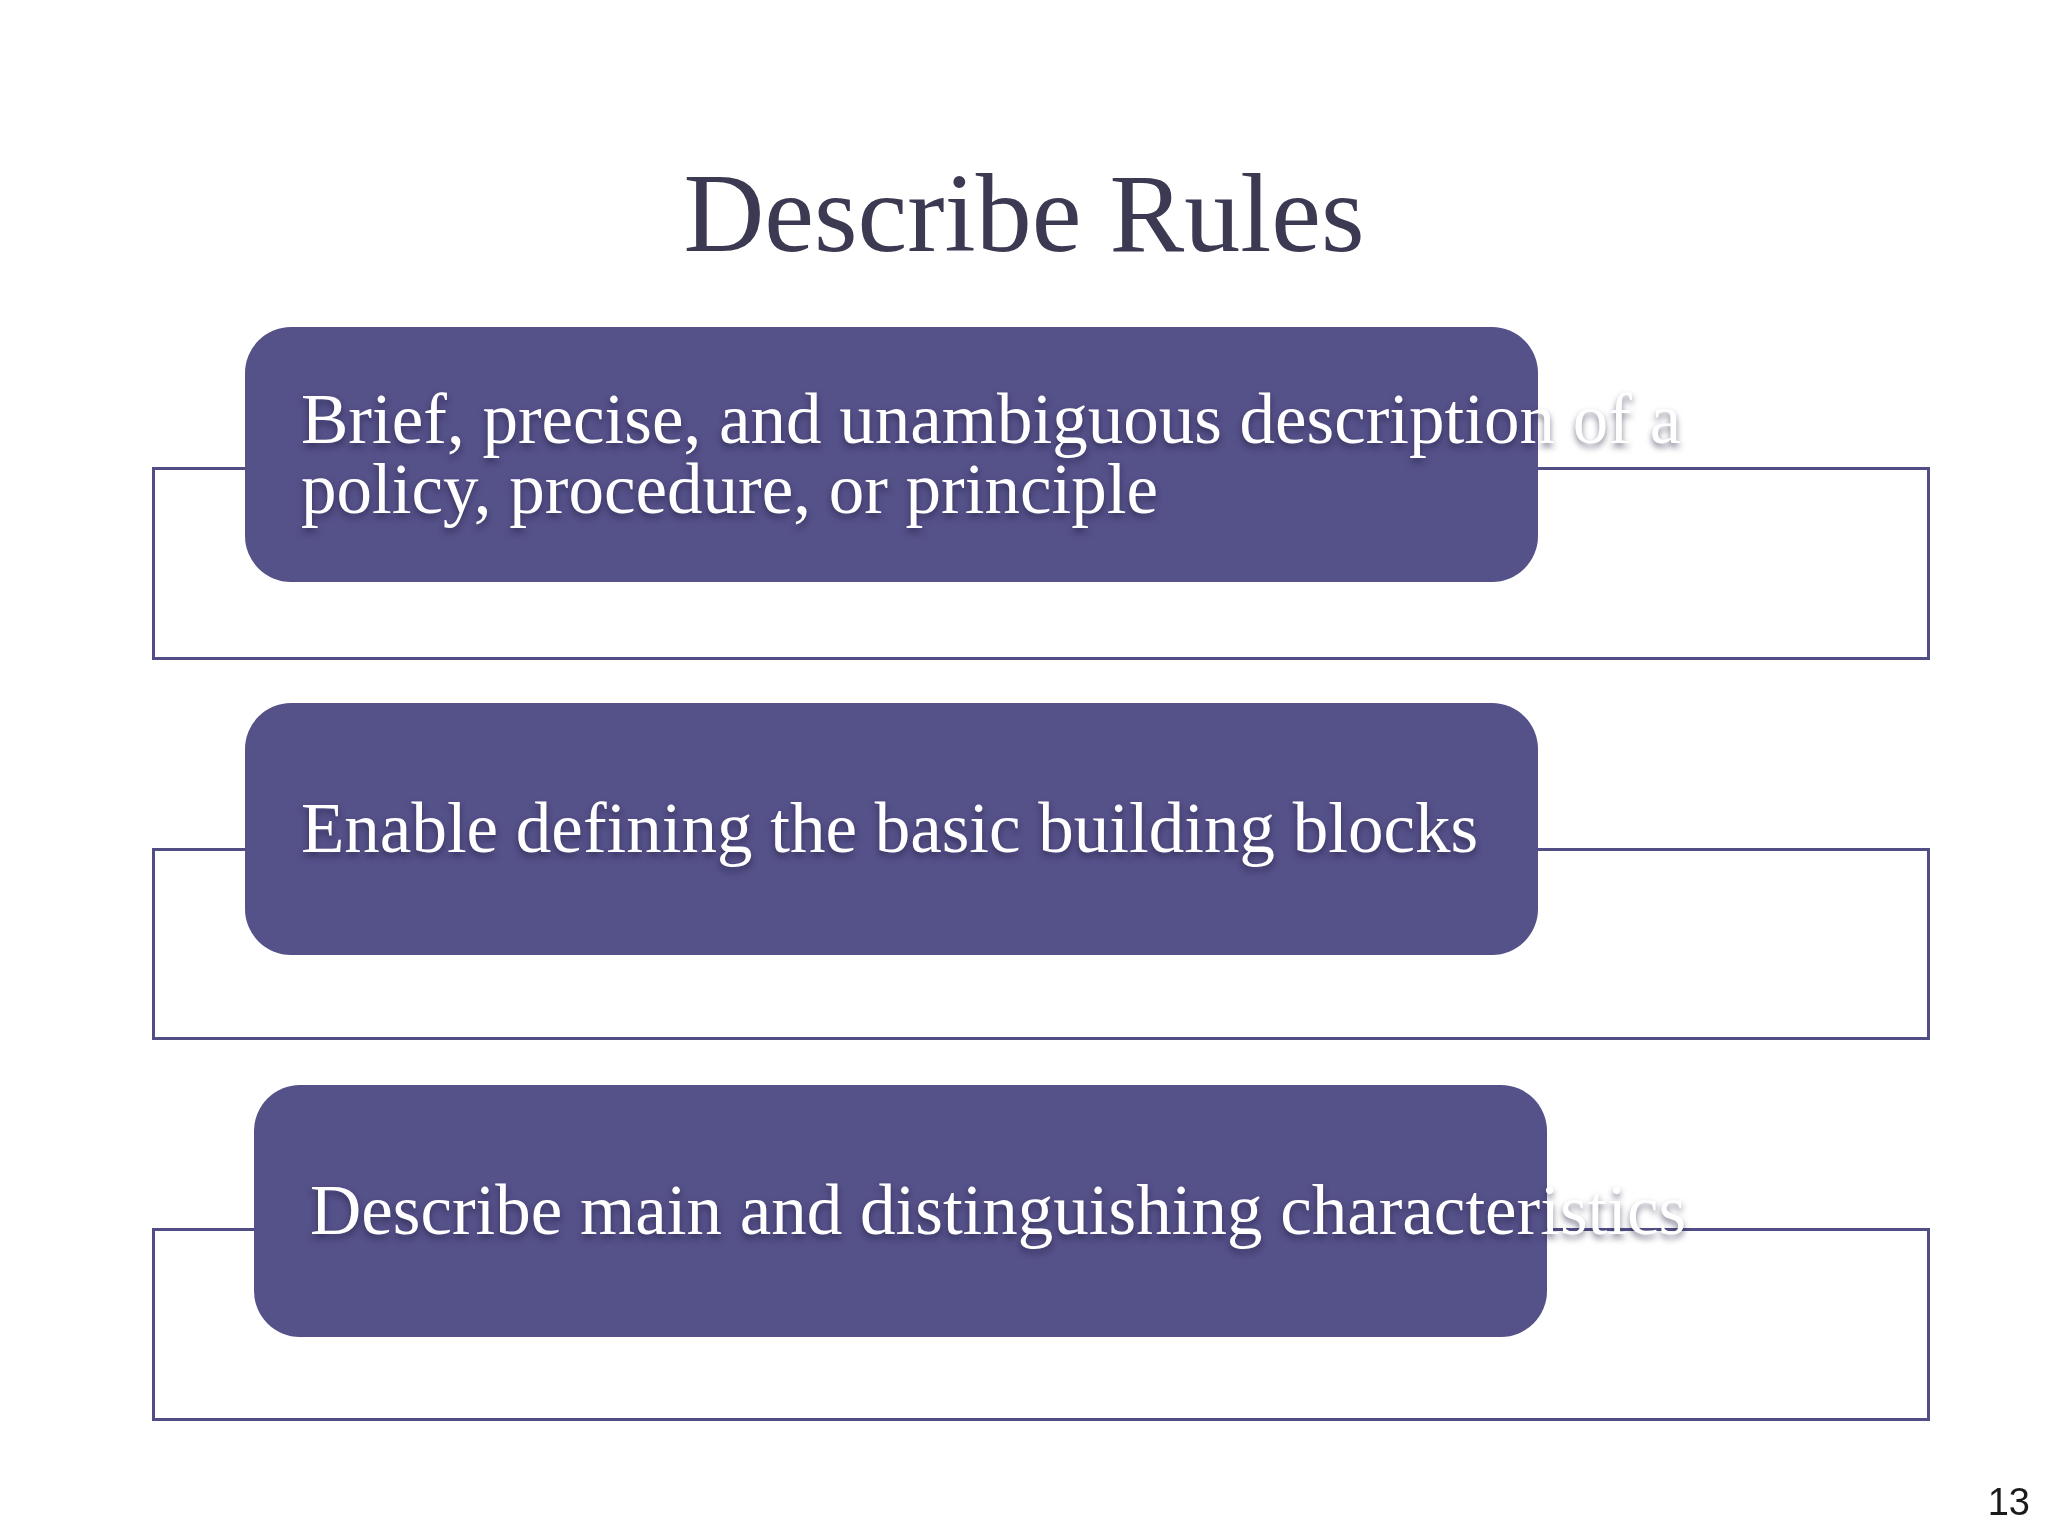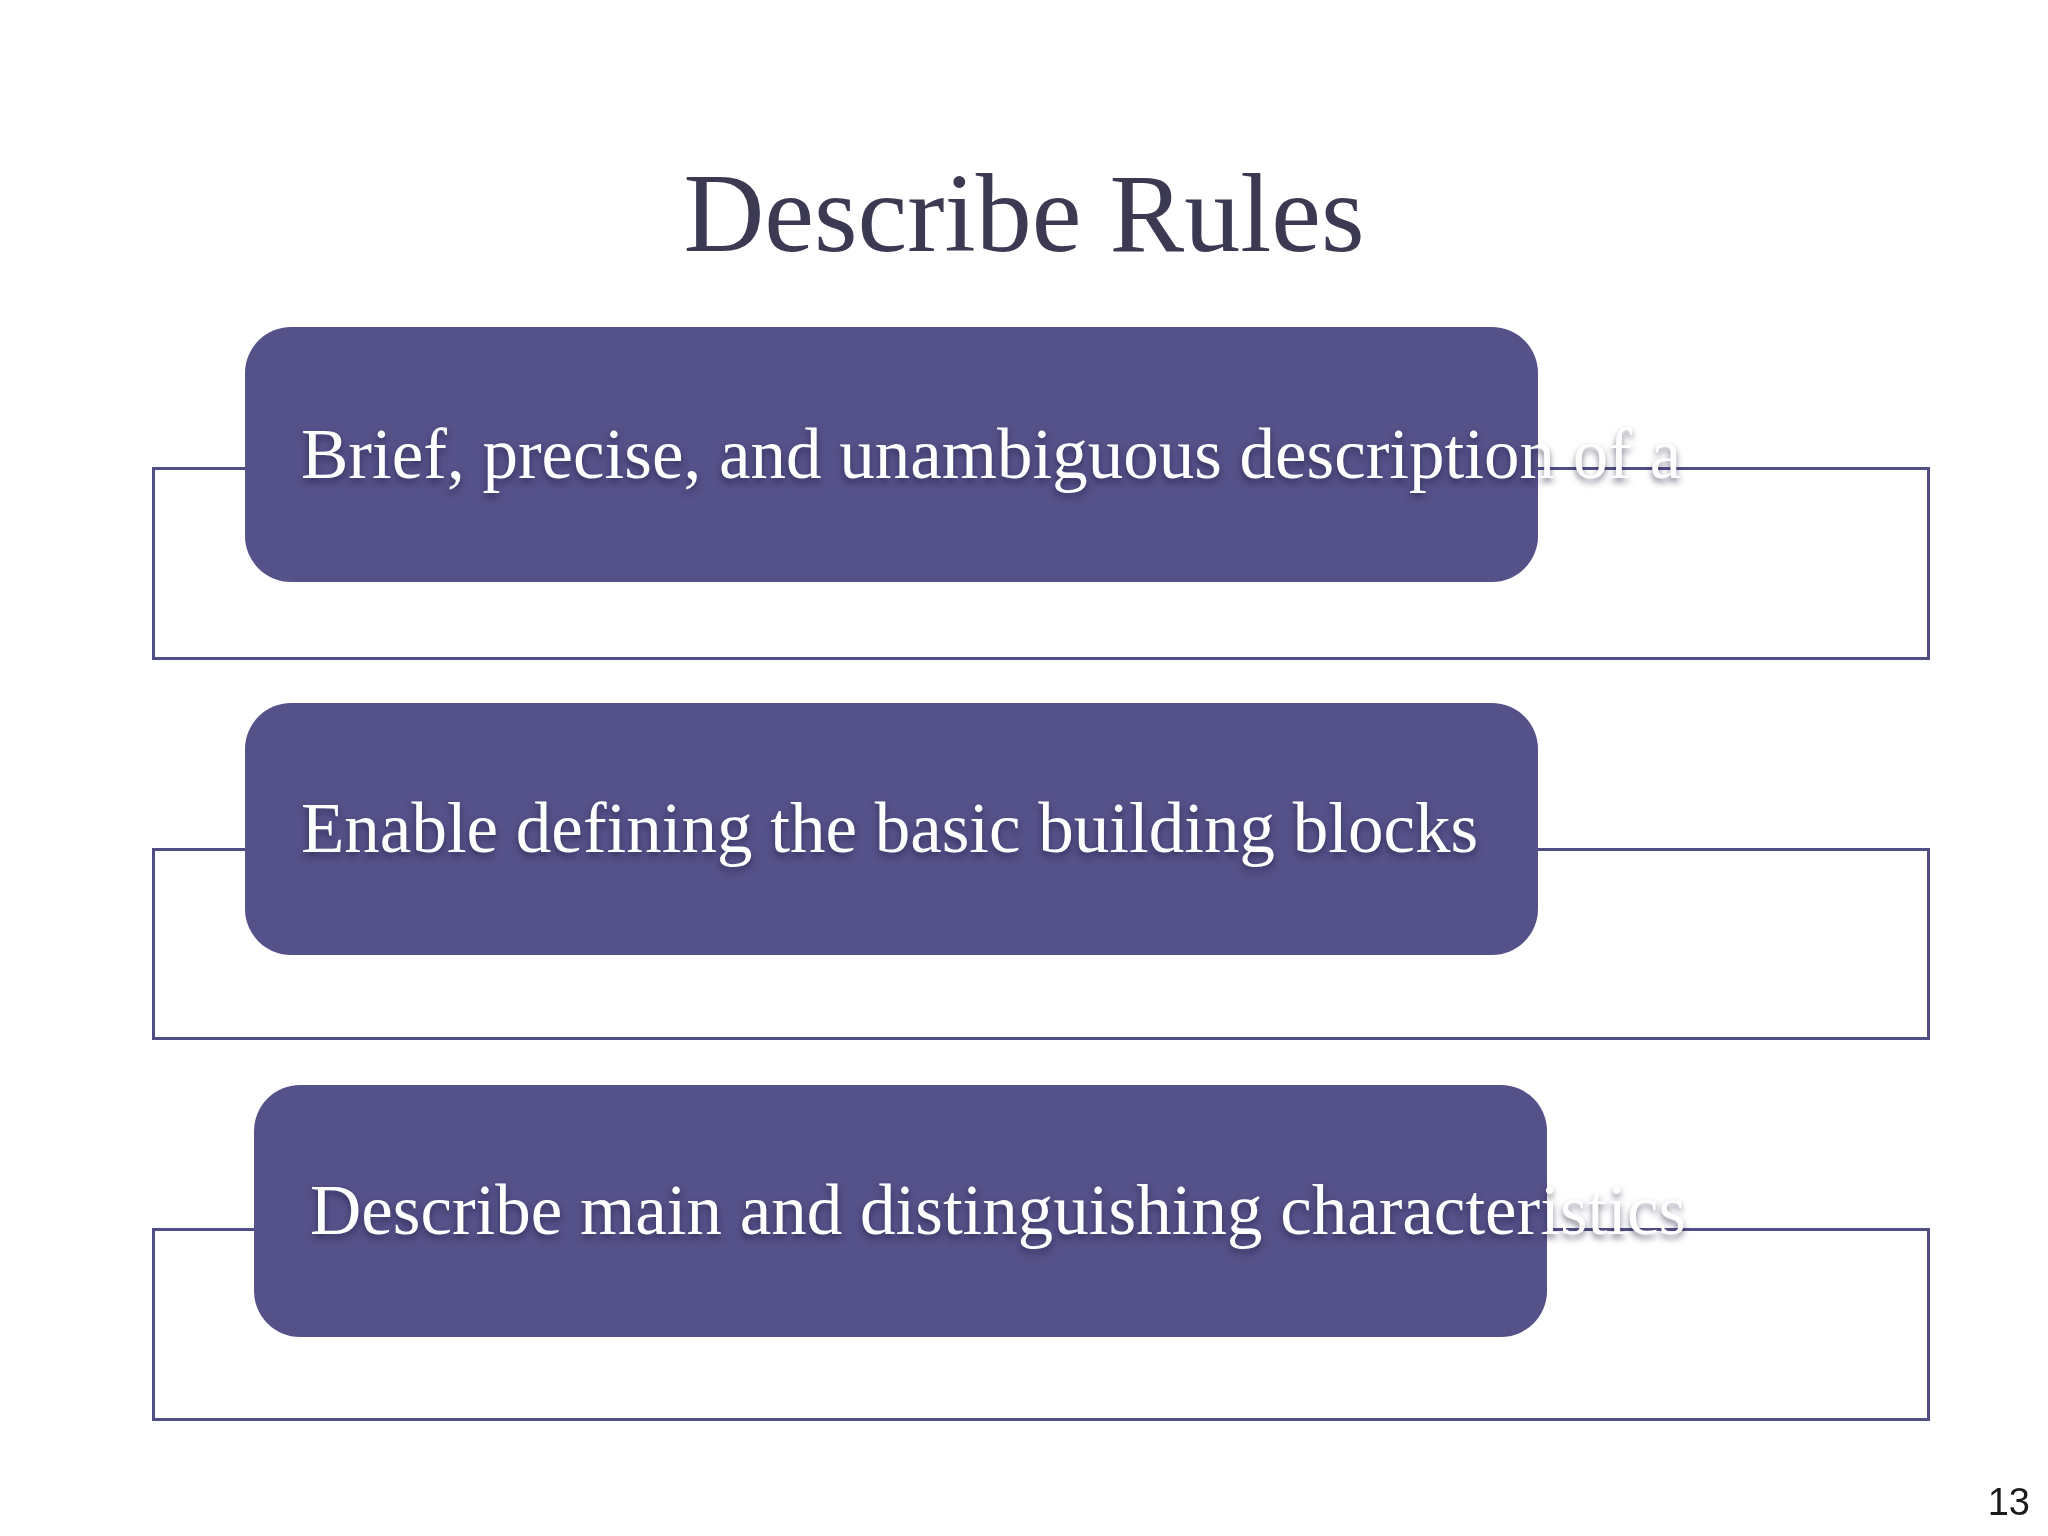--- a/index.html
+++ b/index.html
@@ -83,20 +83,21 @@
 </head>
 <body>
 
 <div class="slide">
 
   <div class="slide-title">Describe Rules</div>
 
   <div class="outline-rect outline-1"></div>
   <div class="item-box box-1">
     <span class="item-line">Brief, precise, and unambiguous description of a</span>
+    <span class="item-line">policy, procedure, or principle</span>
   </div>
 
   <div class="outline-rect outline-2"></div>
   <div class="item-box box-2">
     <span class="item-line">Enable defining the basic building blocks</span>
   </div>
 
   <div class="outline-rect outline-3"></div>
   <div class="item-box box-3">
     <span class="item-line">Describe main and distinguishing characteristics</span>

